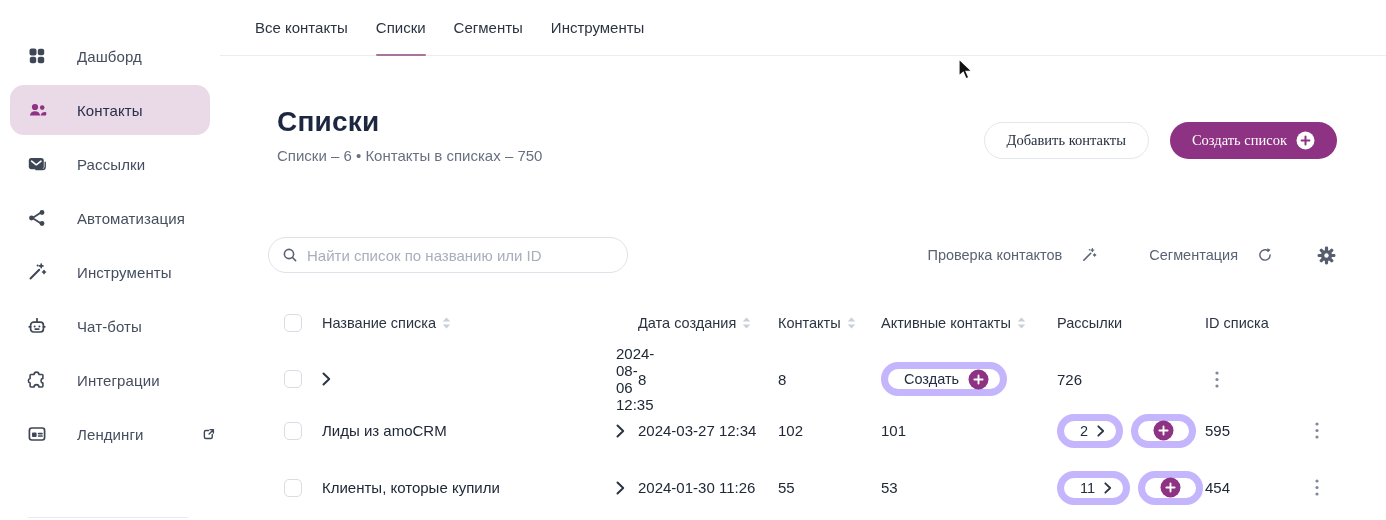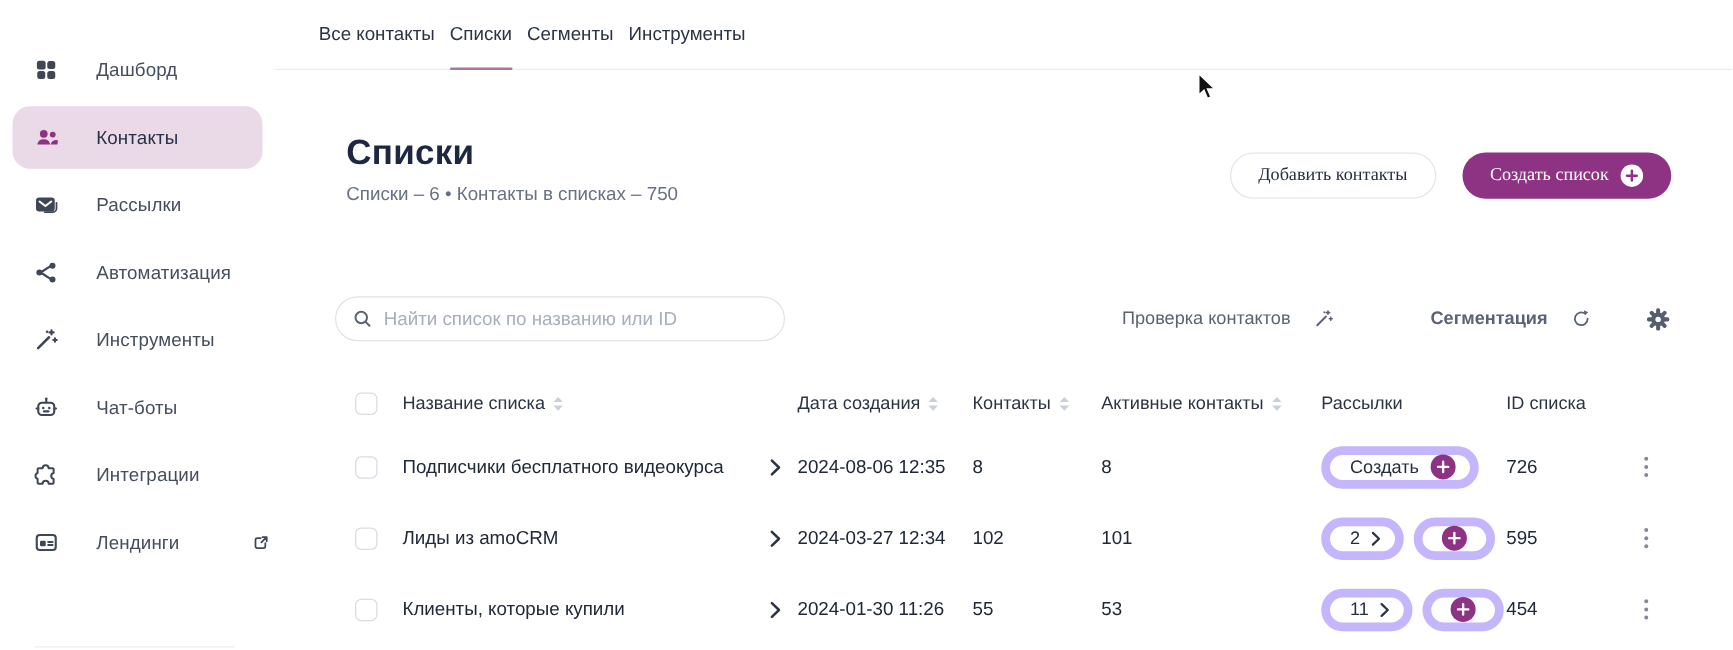--- a/index.html
+++ b/index.html
@@ -18,21 +18,21 @@
   .nav-item .nlabel { font-size:15px; color:#454e5f; letter-spacing:.1px; }
   .nav-item.active { background:#ead9e7; }
   .nav-item.active .nlabel { color:#273049; }
   .nav-ext { margin-left:28px; display:flex; align-items:center; }
   .sidebar-divider { position:absolute; bottom:2px; left:28px; right:32px; height:1px; background:#e9ebef; }
   .ic-stroke { stroke:#3f4756; fill:none; stroke-width:1.7; stroke-linecap:round; stroke-linejoin:round; }
   .ic-fill { fill:#3f4756; }
 
   
   .main { flex:1; position:relative; }
-  .tabbar { height:56px; display:flex; gap:12px; padding-left:35px; border-bottom:1px solid #ebedf1; }
+  .tabbar { height:56px; display:flex; gap:28px; padding-left:35px; border-bottom:1px solid #ebedf1; }
   .tab { display:flex; align-items:center; font-size:15px; color:#2b3443; position:relative; cursor:pointer; }
   .tab.active::after { content:""; position:absolute; left:0; right:0; bottom:-1px; height:2px;
                        background:#a8749c; border-radius:2px; }
 
   .page-header { display:flex; justify-content:space-between; align-items:flex-start; padding:50px 49px 0 57px; }
   .page-title { font-size:28px; font-weight:bold; color:#1d2740; letter-spacing:.2px; }
   .page-subtitle { margin-top:9px; font-size:15px; color:#68718242; color:#687182; }
   .header-actions { display:flex; gap:21px; margin-top:16px; }
   .btn { height:37px; border-radius:19px; font-size:14.5px; display:inline-flex; align-items:center;
          gap:9px; padding:0 22px; cursor:pointer; white-space:nowrap;font-family:Liberation Serif, serif; }
@@ -40,21 +40,21 @@
   .btn-primary { background:#8e3283; border:none; color:#fff; }
 
   
   .toolbar { margin-top:73px; padding:0 50px 0 48px; display:flex; align-items:center; justify-content:space-between; }
   .search { width:360px; height:36px; border:1px solid #dfe3e9; border-radius:18px;
             display:flex; align-items:center; padding:0 13px; gap:9px; background:#fff; }
   .search input { border:none; outline:none; flex:1; font-size:15px; color:#2b3443; background:transparent; }
   .search input::placeholder { color:#a7aebc; }
   .toolbar-right { display:flex; align-items:center; }
   .tool-link { display:flex; align-items:center; gap:19px; font-size:14.5px; color:#59637300; color:#596373; cursor:pointer; }
-  .tool-link + .tool-link { margin-left:77px;font-weight:bold; }
+  .tool-link + .tool-link { margin-left:52px; }
   .gear-btn { margin-left:44px; display:flex; align-items:center; cursor:pointer; }
 
   
   .table { margin-top:28px; padding-left:64px; }
   .tgrid { display:grid; grid-template-columns:38px 294px 22px 140px 103px 176px 148px 100px 40px; align-items:center; }
   .thead { height:44px; font-size:14.5px; color:#2b3443; }
   .th { display:flex; align-items:center; gap:6px; }
   .trow { height:57px; font-size:15px; color:#202938; }
   .checkbox { width:18px; height:18px; border:1.5px solid #d8dce3; border-radius:5px; background:#fff; cursor:pointer; }
   .cell-name { white-space:nowrap; overflow:hidden; }
@@ -310,21 +310,20 @@
         <div class="th">
           <span>ID списка</span>
         </div>
         <div></div>
       </div>
 
       <div class="tgrid trow">
         <div>
             <div class="checkbox"></div>
           </div>
-        <div class="cell-name">Подписчики бесплатного видеокурса</div>
         <div class="chev">
           <svg width="9" height="14" viewBox="0 0 9 14">
               <path d="M1.5 1.5 L7.2 7 L1.5 12.5" fill="none" stroke="#2b3443" stroke-width="2" stroke-linecap="round" stroke-linejoin="round"></path>
             </svg>
         </div>
         <div>2024-08-06 12:35</div>
         <div>8</div>
         <div>8</div>
         <div class="pills">
           <button class="pill">

